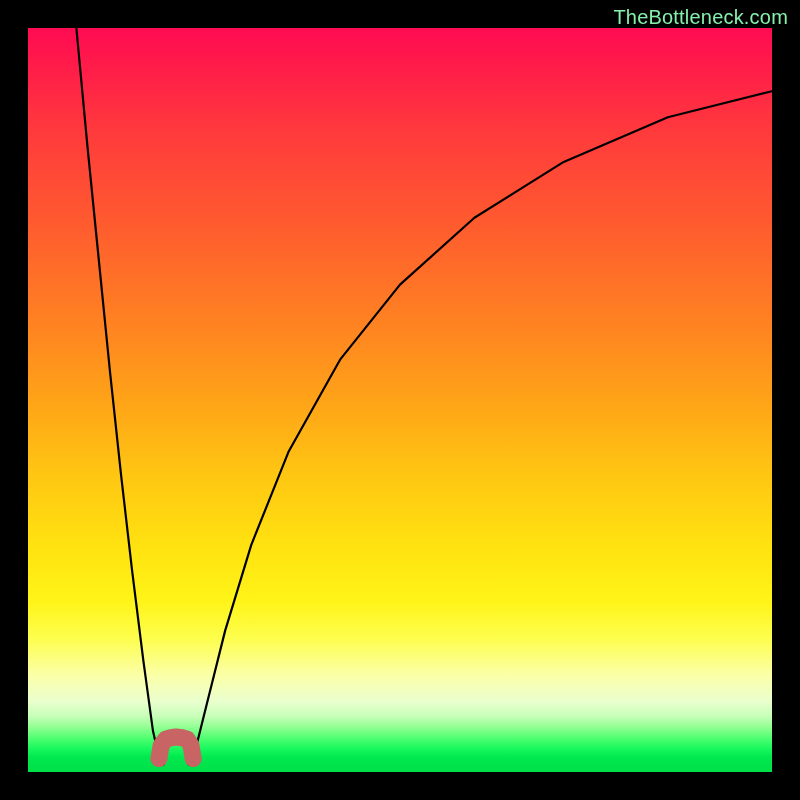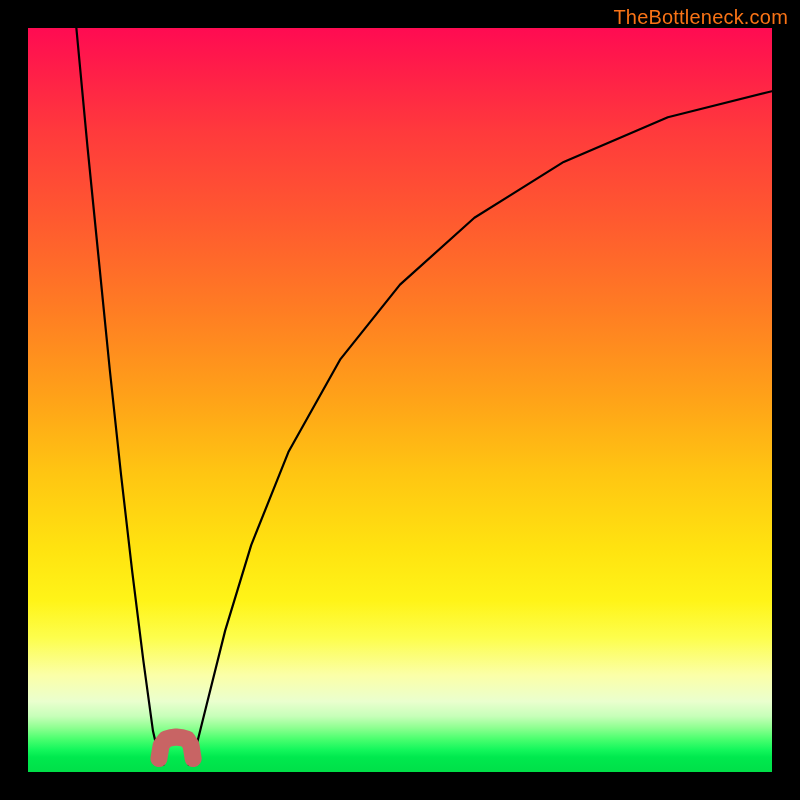--- a/index.html
+++ b/index.html
@@ -49,21 +49,21 @@
       #4dff70 95.5%,
       #14f75c 97%,
       #00e94e 98%,
       #00df48 100%
     );
   }
   .watermark {
     position: absolute;
     top: 6px;
     right: 12px;
-    color: #f97316;
+    color: #86efac;
     font-size: 20px;
     font-weight: 500;
     letter-spacing: 0.2px;
     user-select: none;
   }
   svg.overlay {
     position: absolute;
     inset: 0;
     width: 744px;
     height: 744px;

